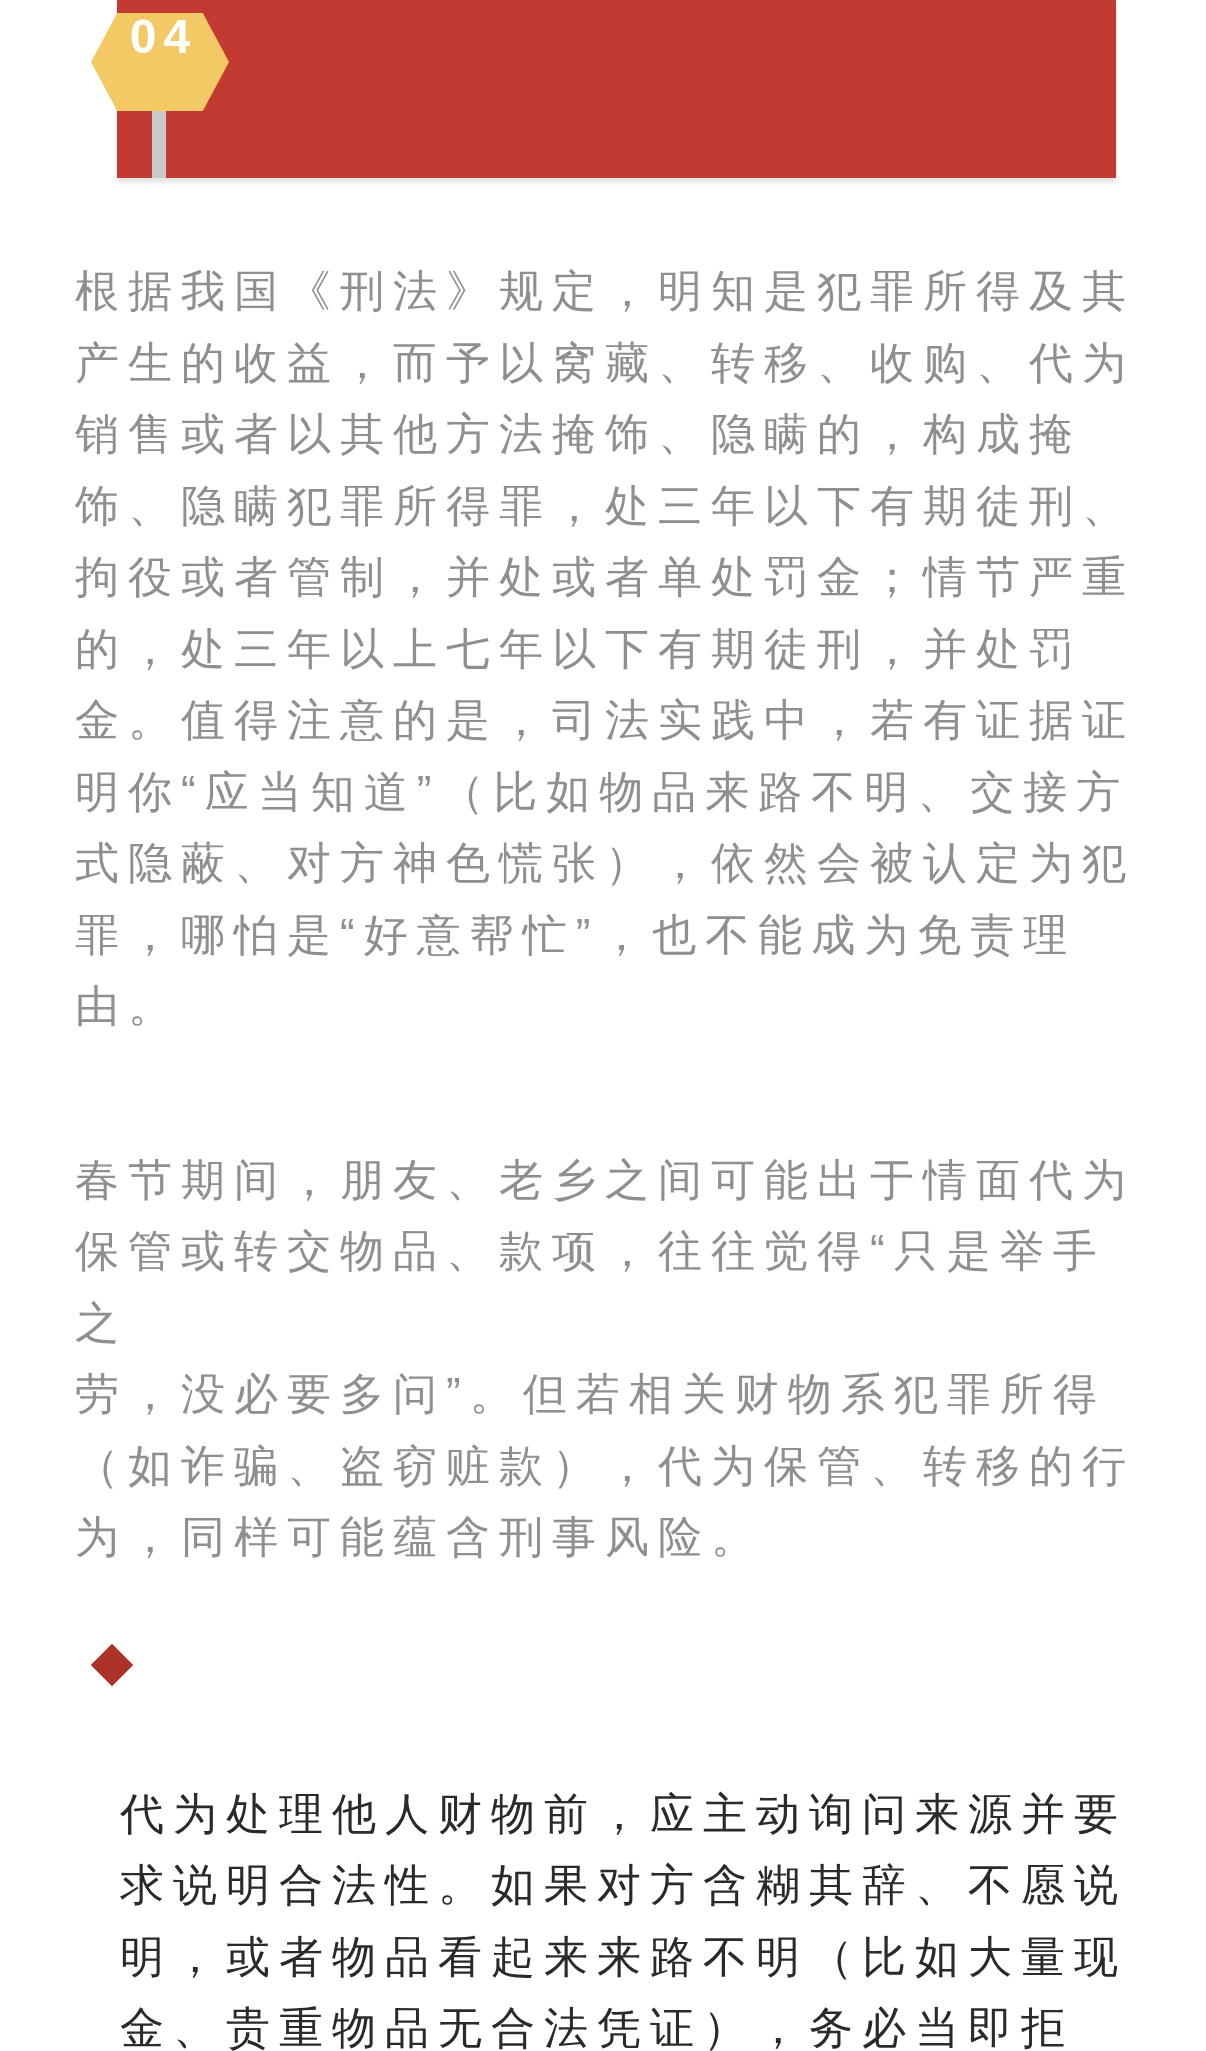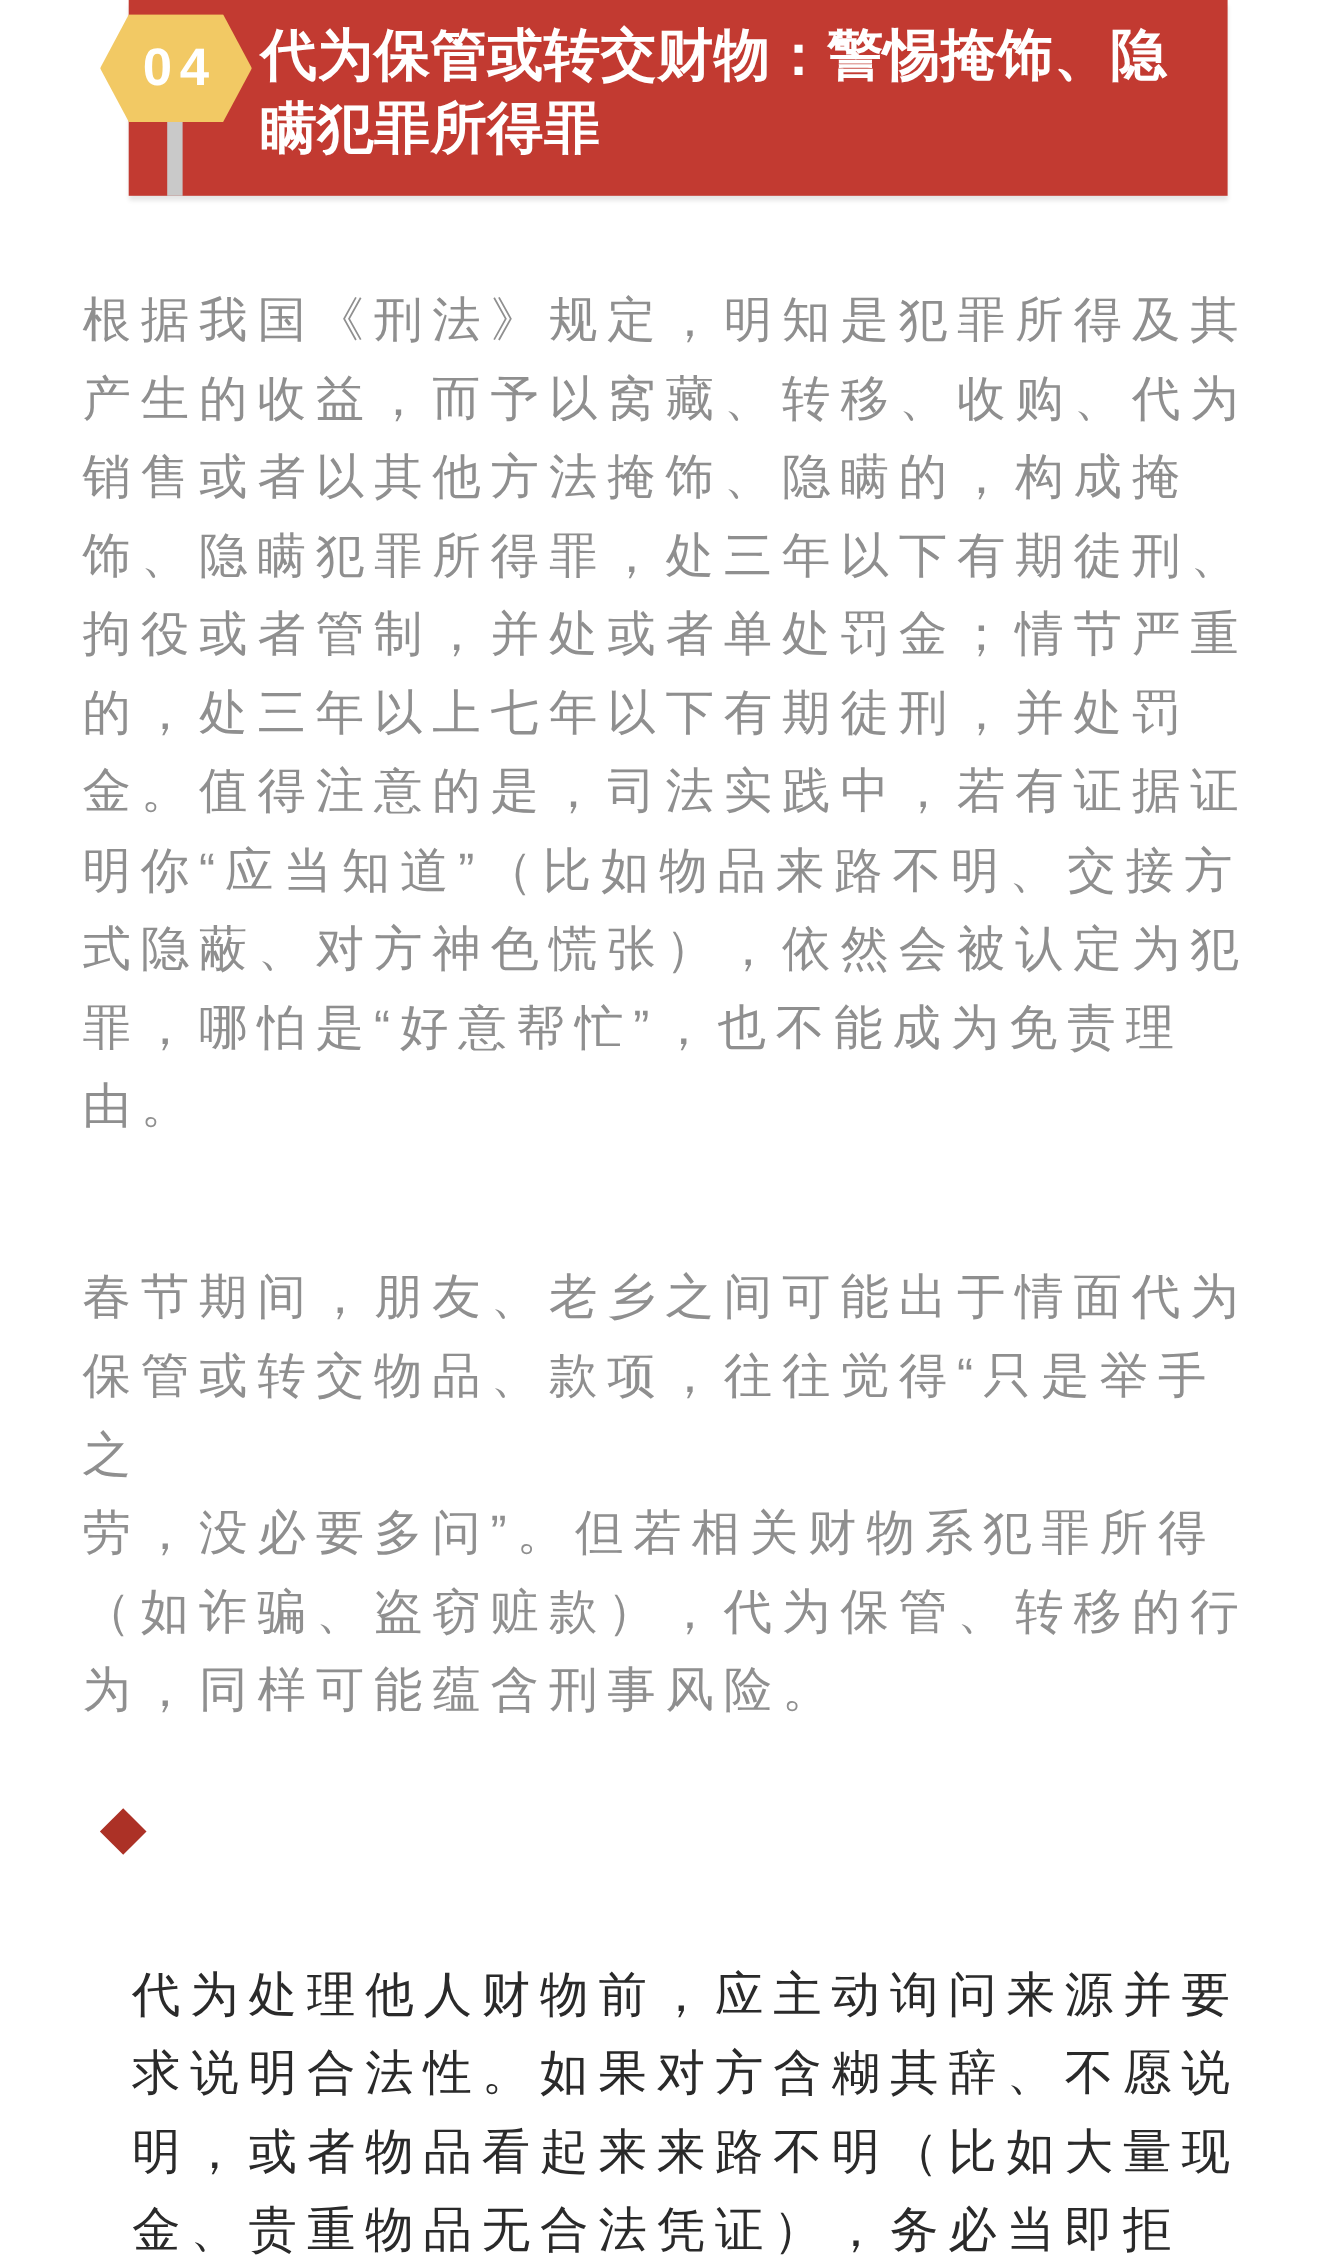--- a/index.html
+++ b/index.html
@@ -23,21 +23,21 @@
   }
   .hex {
     position: absolute;
     left: -26px;
     top: 13px;
     width: 138px;
     height: 98px;
     background: #f2c964;
     clip-path: polygon(0% 50%, 19% 0%, 81% 0%, 100% 50%, 81% 100%, 19% 100%);
     display: flex;
-    align-items: center;
+    align-items: flex-start;
     justify-content: center;
     z-index: 2;
   }
   .hex-number {
     color: #ffffff;
     font-size: 48px;
     font-weight: bold;
     letter-spacing: 7px;
     margin-right: -7px; 
     line-height: 1;
@@ -120,22 +120,20 @@
 </head>
 <body>
 
 <div class="page">
 
   <div class="banner">
     <div class="hex">
       <span class="hex-number">04</span>
     </div>
     <div class="pole"></div>
-    <h2 class="banner-title">代为保管或转交财物：警惕掩饰、隐
-瞒犯罪所得罪</h2>
   </div>
 
   <p class="para muted p2">根据我国《刑法》规定，明知是犯罪所得及其
 产生的收益，而予以窝藏、转移、收购、代为
 销售或者以其他方法掩饰、隐瞒的，构成掩
 饰、隐瞒犯罪所得罪，处三年以下有期徒刑、
 拘役或者管制，并处或者单处罚金；情节严重
 的，处三年以上七年以下有期徒刑，并处罚
 金。值得注意的是，司法实践中，若有证据证
 明你“应当知道”（比如物品来路不明、交接方

